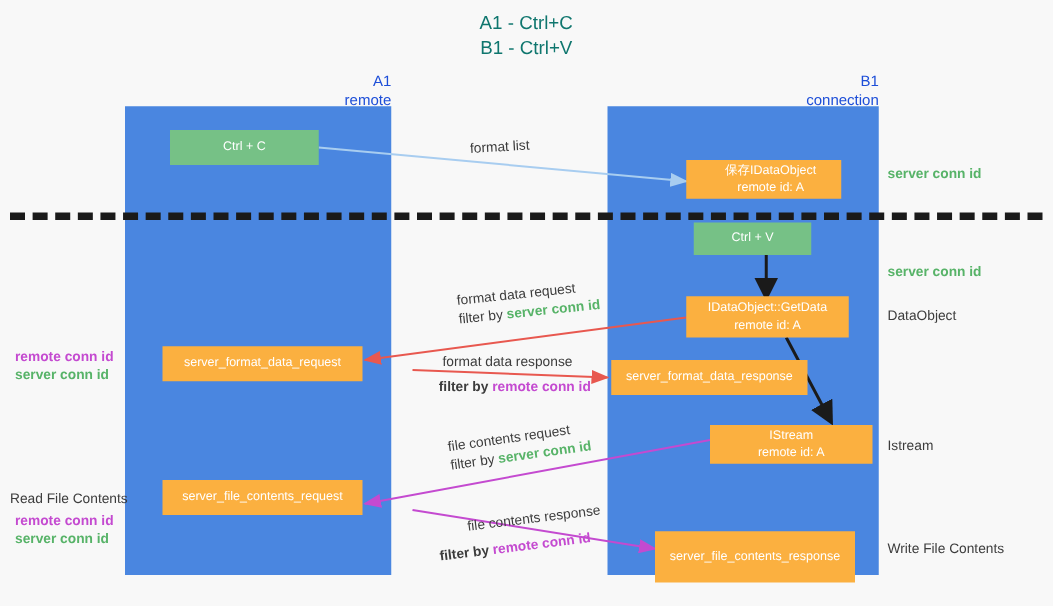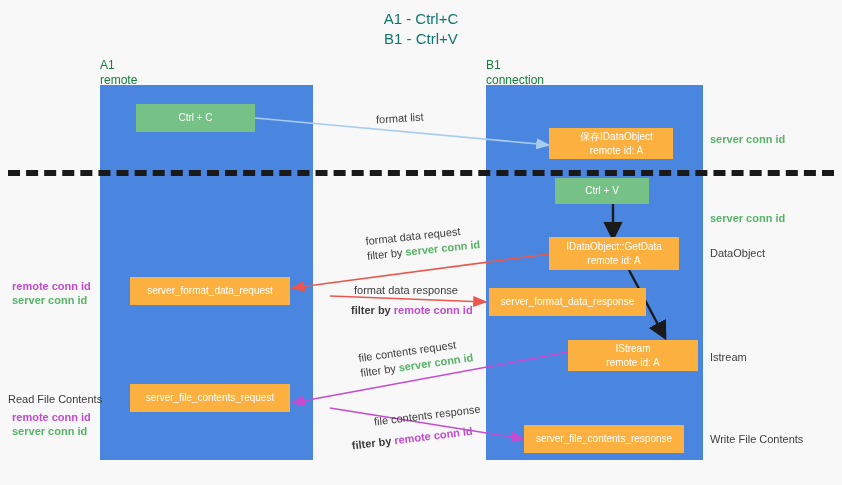--- a/index.html
+++ b/index.html
@@ -28,24 +28,24 @@
     left: 0; top: 9px;
     width: 842px;
     text-align: center;
     font-size: 15px;
     line-height: 20px;
     color: #0f766e;
   }
 
   
   .col-head {
-    text-align: left;
+    text-align: right;
     font-size: 12px;
     line-height: 15px;
-    color: #15803d;
+    color: #1d4ed8;
   }
   .col-head .l1 { display: block; }
   .col-head .l2 { display: block; }
 
   
   .lane {
     background: #4a86e0;
   }
   #lane-a1 { left: 100px; top: 85px; width: 213px; height: 375px; }
   #lane-b1 { left: 486px; top: 85px; width: 217px; height: 375px; }
@@ -188,21 +188,21 @@
 
   <div class="abs box orange" style="left:489px; top:288px; width:157px; height:28px;">
     <span class="ln">server_format_data_response</span>
   </div>
 
   <div class="abs box orange" style="left:568px; top:340px; width:130px; height:31px;">
     <span class="ln">IStream</span>
     <span class="ln">remote id: A</span>
   </div>
 
-  <div class="abs box orange" style="left:524px; top:425px; width:160px; height:28px;">
+  <div class="abs box orange" style="left:524px; top:425px; width:160px; height:41px;">
     <span class="ln">server_file_contents_response</span>
   </div>
 
   <div class="abs edge-cap" style="left:376px; top:111px; transform:rotate(-3.5deg);">
     <span>format list</span>
   </div>
 
   <div class="abs edge-cap" style="left:366px; top:228px; transform:rotate(-6deg);">
     <div>format data request</div>
     <div>

